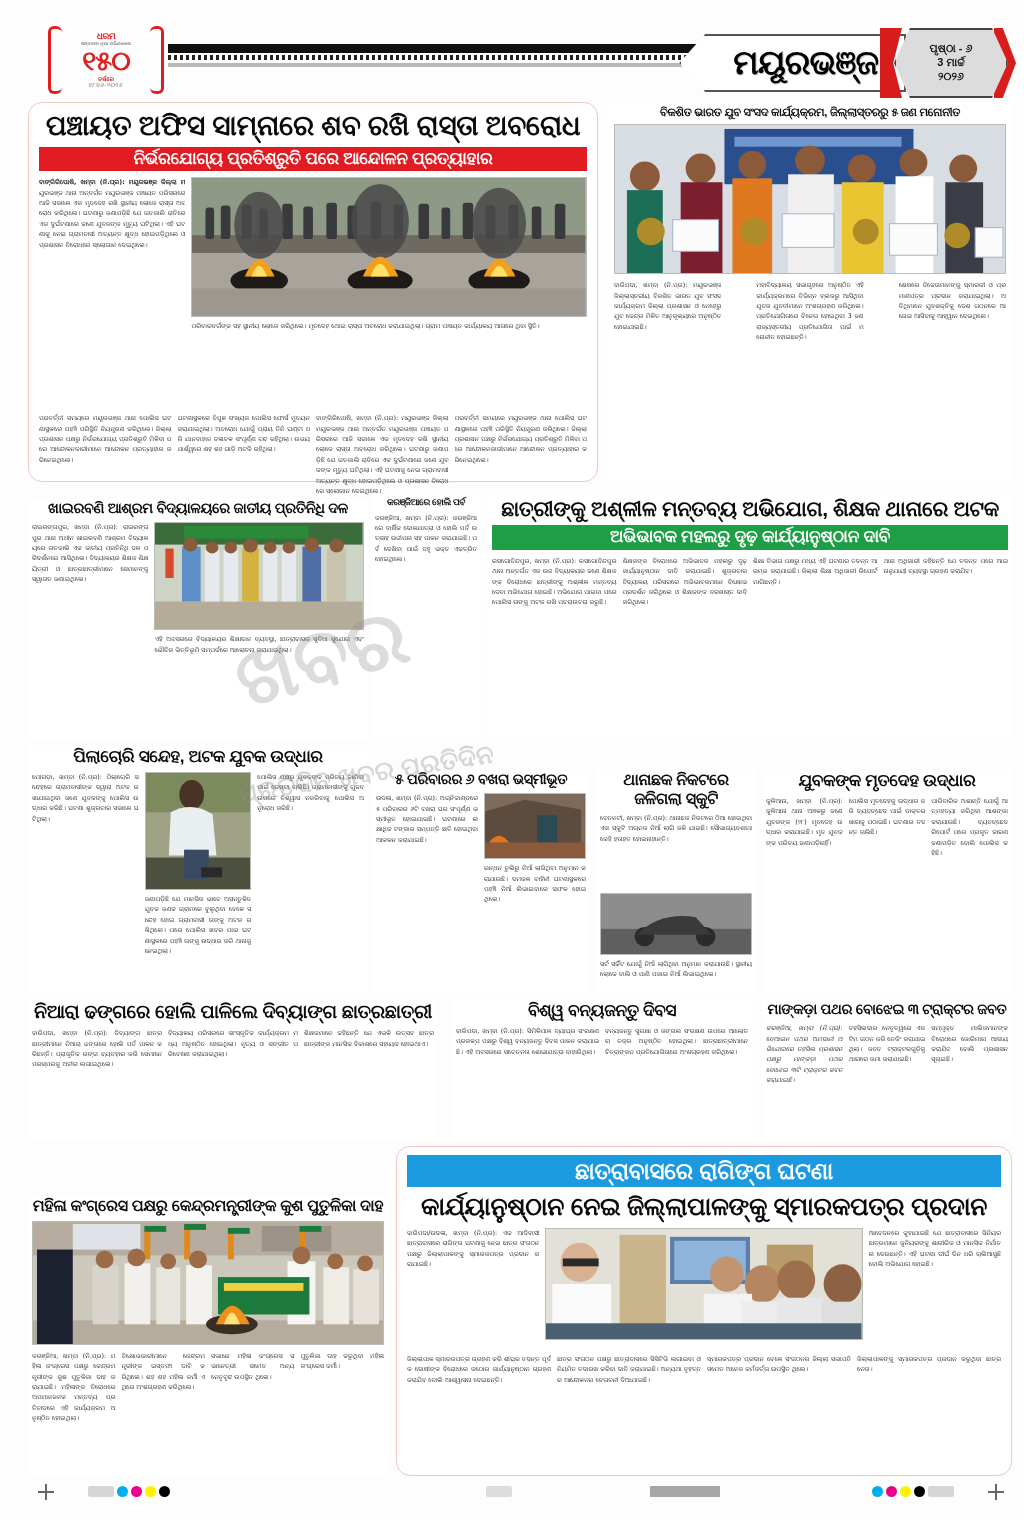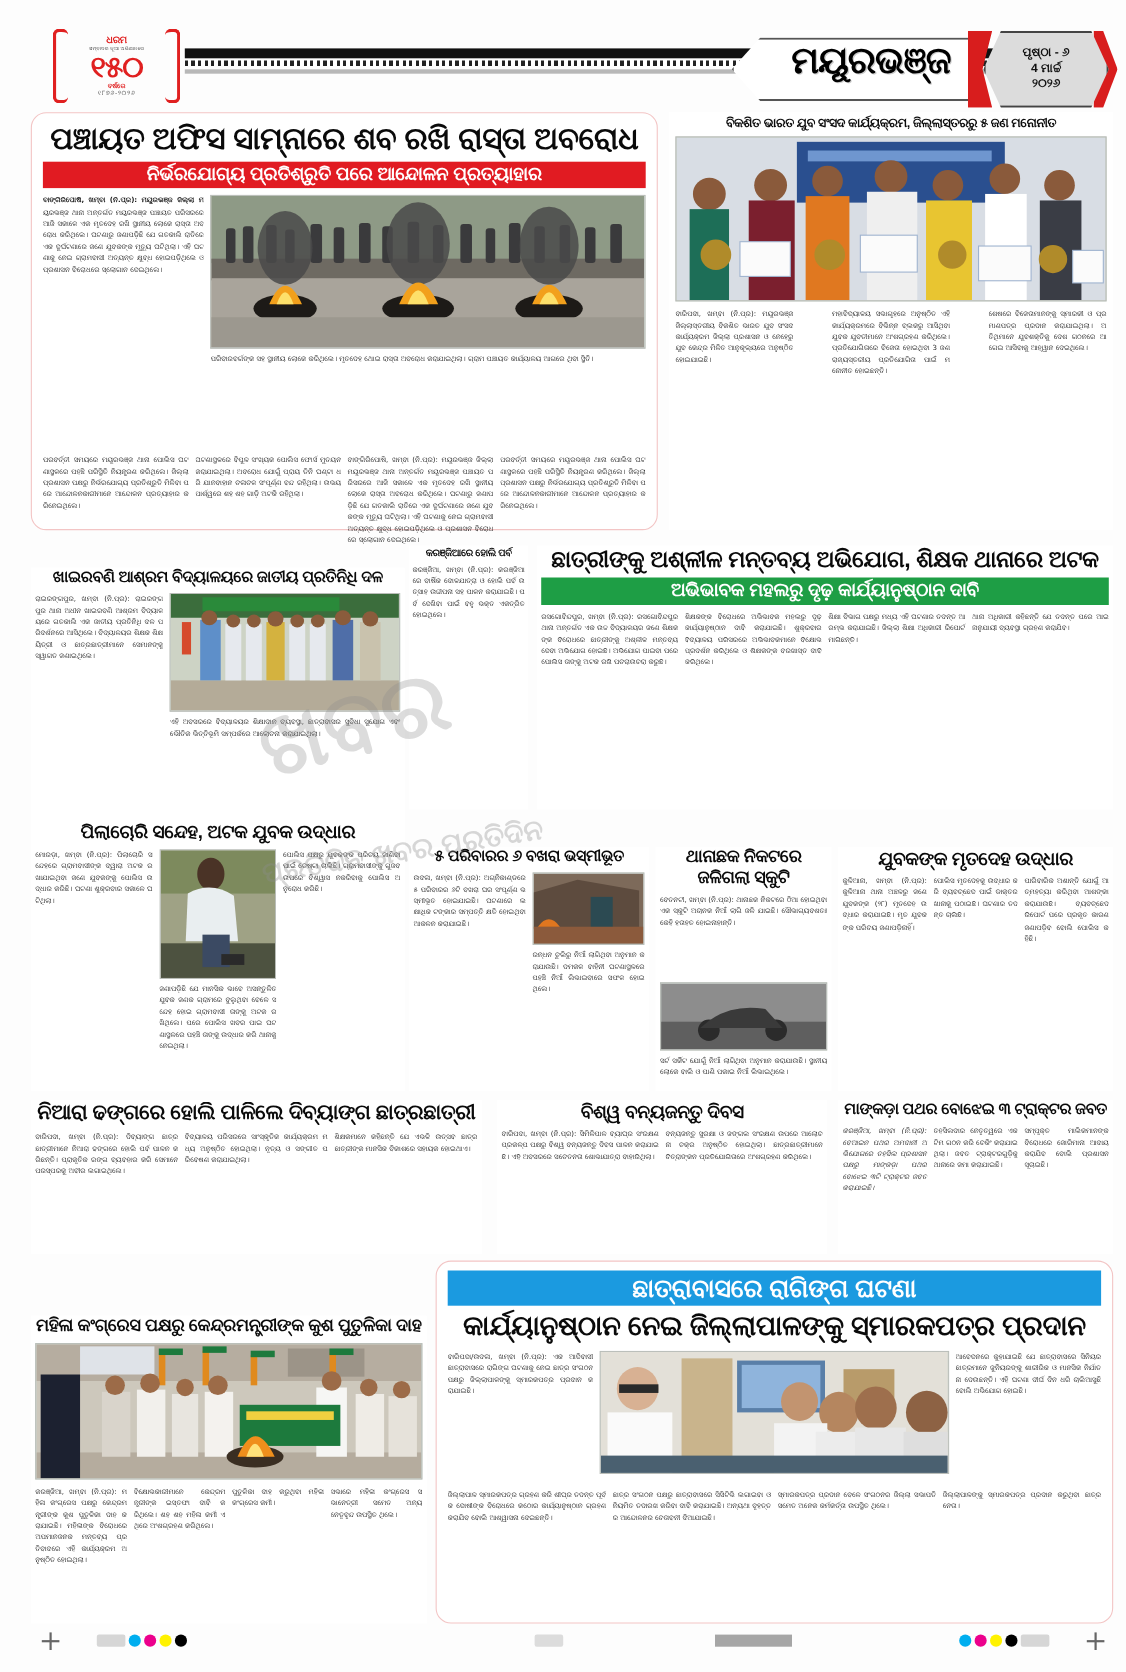--- a/index.html
+++ b/index.html
@@ -33,23 +33,23 @@
   .logo-mid { font-size:6px; color:#e02020; font-weight:bold; }
   .logo-years { font-size:6px; color:#555; letter-spacing:0.5px; }
 
   .rule-stack { position:absolute; left:168px; top:24px; width:840px; height:30px; }
   .rule-a { position:absolute; left:0; top:0; width:100%; height:9px; background:#111; }
   .rule-b { position:absolute; left:0; top:11px; width:100%; height:5px;
     background:repeating-linear-gradient(90deg,#222 0 3px,#fff 3px 6px); }
   .rule-c { position:absolute; left:0; top:19px; width:100%; height:4px; background:#b8b8b8; }
 
   .title-plate {
-    position:absolute; right:132px; top:14px; height:58px; padding:0 26px 0 52px;
+    position:absolute; right:118px; top:14px; height:58px; padding:0 26px 0 52px;
     background:#fff; border:2.5px solid #555;
-    display:flex; 
+    display:flex; align-items:center;
     clip-path: polygon(26px 0, 100% 0, 100% 100%, 26px 100%, 0 50%);
   }
   .title-plate .tt {
     font-size:34px; font-weight:bold; color:#000; letter-spacing:-1px;
     text-shadow:1px 1px 0 #ccc;
   }
   .date-hex {
     position:absolute; right:16px; top:8px; width:114px; height:70px;
     background:#dcdcdc; border:2px solid #444;
     clip-path: polygon(16px 0, calc(100% - 16px) 0, 100% 50%, calc(100% - 16px) 100%, 16px 100%, 0 50%);
@@ -147,21 +147,21 @@
     </div>
 
     <div class="title-plate">
       <span class="tt">ମୟୂରଭଞ୍ଜ</span>
     </div>
 
     <div class="hex-red left"></div>
     <div class="hex-red right"></div>
     <div class="date-hex">
       <span>ପୃଷ୍ଠା - ୬</span>
-      <span>4 ମାର୍ଚ୍ଚ</span>
+      <span>3 ମାର୍ଚ୍ଚ</span>
       <span>୨୦୨୬</span>
     </div>
   </div>
 
   <div class="box round" style="left:28px; top:102px; width:570px; height:380px; padding:8px 10px;">
     <div class="hl k1">ପଞ୍ଚାୟତ ଅଫିସ ସାମ୍ନାରେ ଶବ ରଖି ରାସ୍ତା ଅବରୋଧ</div>
     <div class="redbar" style="margin-top:6px;">ନିର୍ଭରଯୋଗ୍ୟ ପ୍ରତିଶ୍ରୁତି ପରେ ଆନ୍ଦୋଳନ ପ୍ରତ୍ୟାହାର</div>
     <div class="cols" style="margin-top:6px; height:232px;">
       <div class="col">
         <div class="txt lead" style="height:232px;">ବାଙ୍ଗିରିପୋଷି, ଖମ୍ବା (ନି.ପ୍ର): ମୟୂରଭଞ୍ଜ ଜିଲ୍ଲା ମୟୂରଭଞ୍ଜ ଥାନା ଅନ୍ତର୍ଗତ ମୟୂରଭଞ୍ଜ ପଞ୍ଚାୟତ ପରିସରରେ ଆଜି ସକାଳେ ଏକ ମୃତଦେହ ରଖି ସ୍ଥାନୀୟ ଲୋକେ ରାସ୍ତା ଅବରୋଧ କରିଥିଲେ। ଘଟଣାରୁ ଜଣାପଡ଼ିଛି ଯେ ଗତକାଲି ରାତିରେ ଏକ ଦୁର୍ଘଟଣାରେ ଜଣେ ଯୁବକଙ୍କ ମୃତ୍ୟୁ ଘଟିଥିଲା। ଏହି ଘଟଣାକୁ ନେଇ ଗ୍ରାମବାସୀ ଅତ୍ୟନ୍ତ କ୍ଷୁବ୍ଧ ହୋଇପଡ଼ିଥିଲେ ଓ ପ୍ରଶାସନ ବିରୋଧରେ ସ୍ଲୋଗାନ ଦେଇଥିଲେ।</div>
@@ -275,21 +275,21 @@
         </div>
       <div class="col">
           <div class="txt" style="height:210px;">ମହାବିଦ୍ୟାଳୟ ସଭାଗୃହରେ ଅନୁଷ୍ଠିତ ଏହି କାର୍ଯ୍ୟକ୍ରମରେ ବିଭିନ୍ନ ବ୍ଲକରୁ ଆସିଥିବା ଯୁବକ ଯୁବତୀମାନେ ଅଂଶଗ୍ରହଣ କରିଥିଲେ। ପ୍ରତିଯୋଗିତାରେ ବିଜେତା ହୋଇଥିବା 3 ଜଣ ରାଜ୍ୟସ୍ତରୀୟ ପ୍ରତିଯୋଗିତା ପାଇଁ ମନୋନୀତ ହୋଇଛନ୍ତି।</div>
         </div>
       <div class="col">
           <div class="txt" style="height:210px;">ଶେଷରେ ବିଜେତାମାନଙ୍କୁ ସ୍ମାରକୀ ଓ ପ୍ରମାଣପତ୍ର ପ୍ରଦାନ କରାଯାଇଥିଲା। ଅତିଥିମାନେ ଯୁବଶକ୍ତିକୁ ଦେଶ ଗଠନରେ ଆଗେଇ ଆସିବାକୁ ଆହ୍ୱାନ ଦେଇଥିଲେ।</div>
         </div>
     </div>
   </div>
 
-  <div class="box" style="left:28px; top:516px; width:340px; height:240px; padding:2px 4px;">
+  <div class="box" style="left:28px; top:499px; width:340px; height:240px; padding:2px 4px;">
     <div class="hl k4">ଖାଇରବଣି ଆଶ୍ରମ ବିଦ୍ୟାଳୟରେ ଜାତୀୟ ପ୍ରତିନିଧି ଦଳ</div>
     <div class="cols" style="margin-top:6px; height:210px;">
       <div class="col" style="flex:1;">
           <div class="txt" style="height:210px;">ରାଇରଙ୍ଗପୁର, ଖମ୍ବା (ନି.ପ୍ର): ରାଇରଙ୍ଗପୁର ଥାନା ଅଧୀନ ଖାଇରବଣି ଆଶ୍ରମ ବିଦ୍ୟାଳୟରେ ଗତକାଲି ଏକ ଜାତୀୟ ପ୍ରତିନିଧି ଦଳ ପରିଦର୍ଶନରେ ଆସିଥିଲେ। ବିଦ୍ୟାଳୟର ଶିକ୍ଷକ ଶିକ୍ଷୟିତ୍ରୀ ଓ ଛାତ୍ରଛାତ୍ରୀମାନେ ସେମାନଙ୍କୁ ସ୍ୱାଗତ ଜଣାଇଥିଲେ।</div>
         </div>
       <div class="col" style="flex:1.8;">
         <div class="photo" style="height:108px;">
           <svg width="100%" height="100%" viewBox="0 0 200 108" preserveAspectRatio="none">
             <rect width="200" height="108" fill="#cdd3c5"></rect>
             <rect y="0" width="200" height="22" fill="#3b6d3c"></rect>
@@ -569,24 +569,24 @@
       </svg>
     </div>
     <div class="cols" style="margin-top:6px; height:136px;">
       <div class="col">
           <div class="txt" style="height:136px;">କରଞ୍ଜିଆ, ଖମ୍ବା (ନି.ପ୍ର): ମହିଳା କଂଗ୍ରେସ ପକ୍ଷରୁ କେନ୍ଦ୍ରମନ୍ତ୍ରୀଙ୍କ କୁଶ ପୁତୁଳିକା ଦାହ କରାଯାଇଛି। ମହିଳାଙ୍କ ବିରୋଧରେ ଅପମାନଜନକ ମନ୍ତବ୍ୟ ପ୍ରତିବାଦରେ ଏହି କାର୍ଯ୍ୟକ୍ରମ ଅନୁଷ୍ଠିତ ହୋଇଥିଲା।</div>
         </div>
       <div class="col">
           <div class="txt" style="height:136px;">ବିକ୍ଷୋଭକାରୀମାନେ କେନ୍ଦ୍ରମନ୍ତ୍ରୀଙ୍କ ଇସ୍ତଫା ଦାବି କରିଥିଲେ। ଶହ ଶହ ମହିଳା କର୍ମୀ ଏଥିରେ ଅଂଶଗ୍ରହଣ କରିଥିଲେ।</div>
         </div>
       <div class="col">
+          <div class="txt" style="height:136px;">ସଭାରେ ମହିଳା କଂଗ୍ରେସ ସଭାନେତ୍ରୀ ସମେତ ଅନ୍ୟ ନେତୃବୃନ୍ଦ ଉପସ୍ଥିତ ଥିଲେ।</div>
+        </div>
+      <div class="col">
           <div class="txt" style="height:136px;">ପୁତୁଳିକା ଦାହ କରୁଥିବା ମହିଳା କଂଗ୍ରେସ କର୍ମୀ।</div>
-        </div>
-      <div class="col">
-          <div class="txt" style="height:136px;">ସଭାରେ ମହିଳା କଂଗ୍ରେସ ସଭାନେତ୍ରୀ ସମେତ ଅନ୍ୟ ନେତୃବୃନ୍ଦ ଉପସ୍ଥିତ ଥିଲେ।</div>
         </div>
     </div>
   </div>
 
   <div class="wm">ଖବର</div>
   <div class="wm2">ପ୍ରତିଦିନ ଖବର ପ୍ରତିଦିନ</div>
 
   <div class="regbar">
     <div class="crop" style="left:38px; top:2px;"></div>
     <div class="swatches" style="left:88px; top:4px;">

